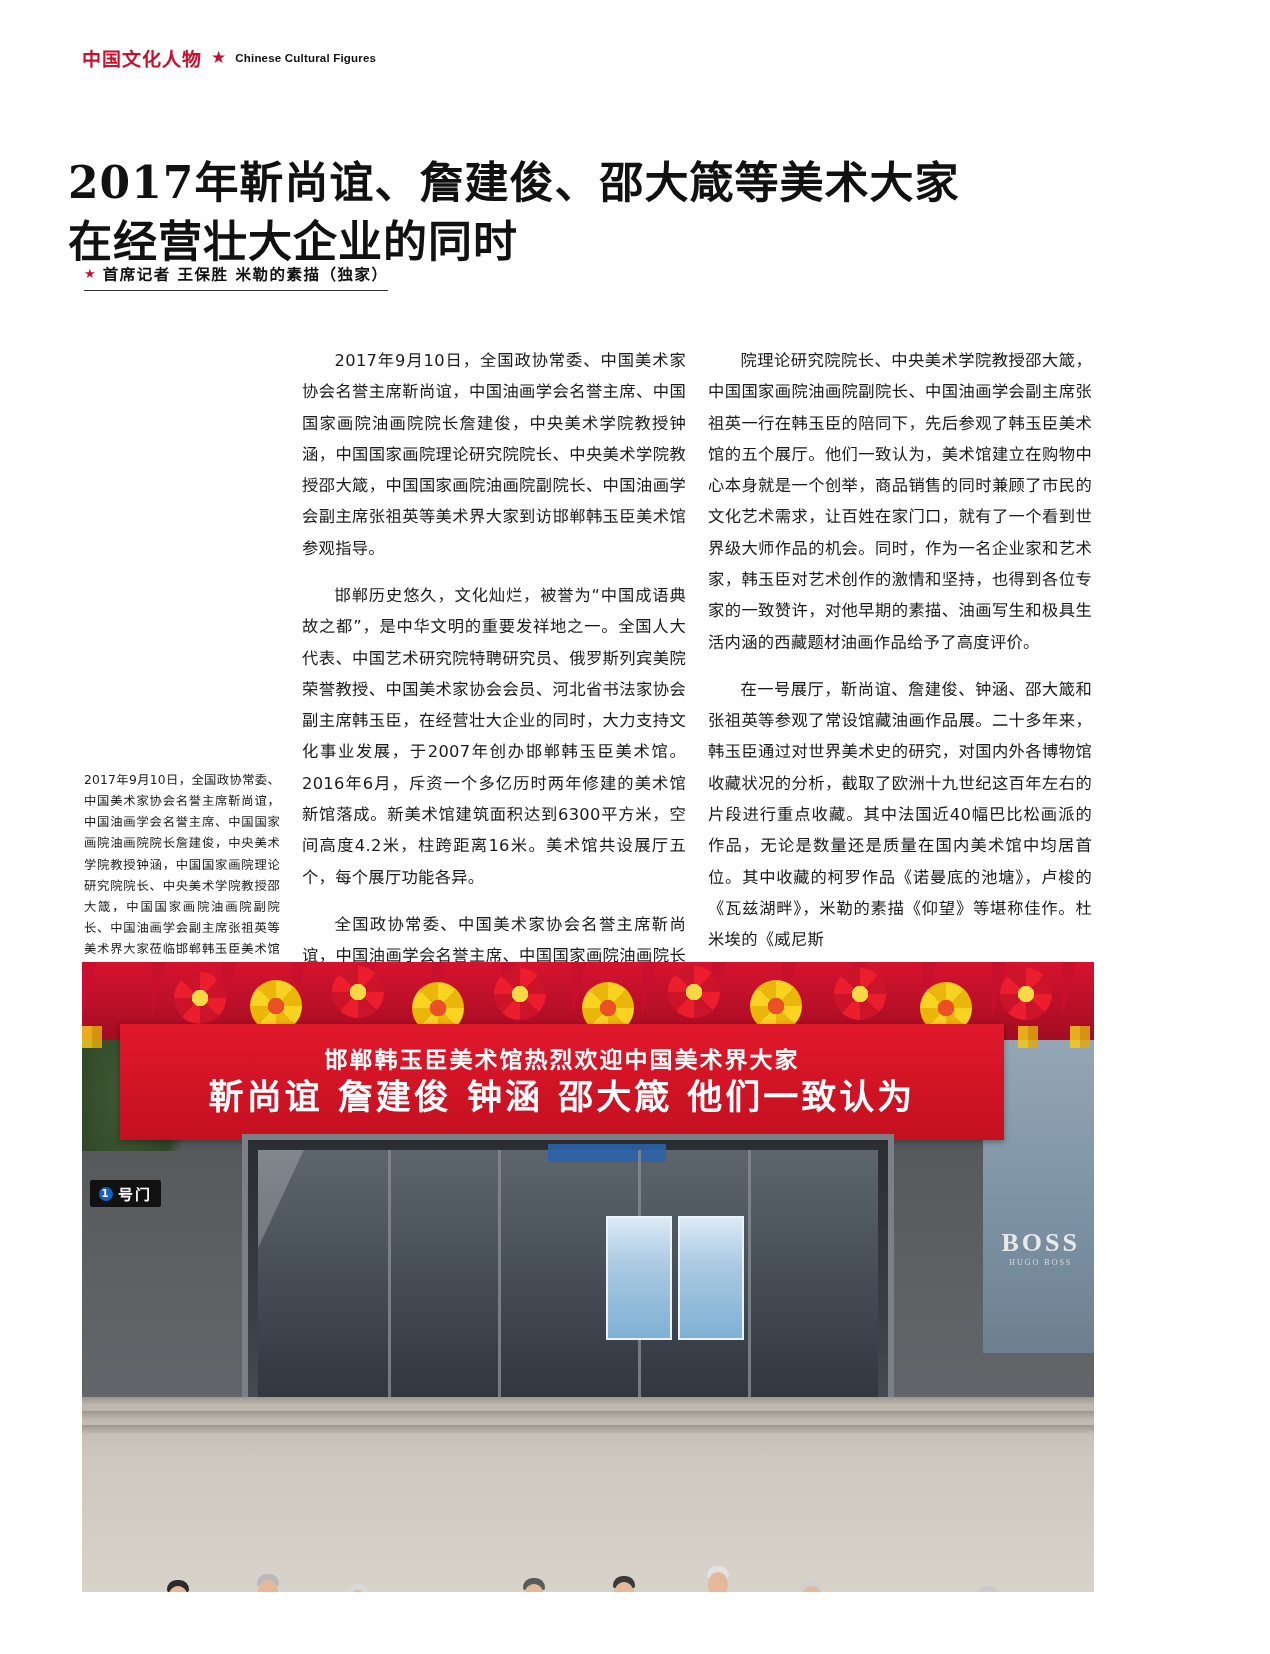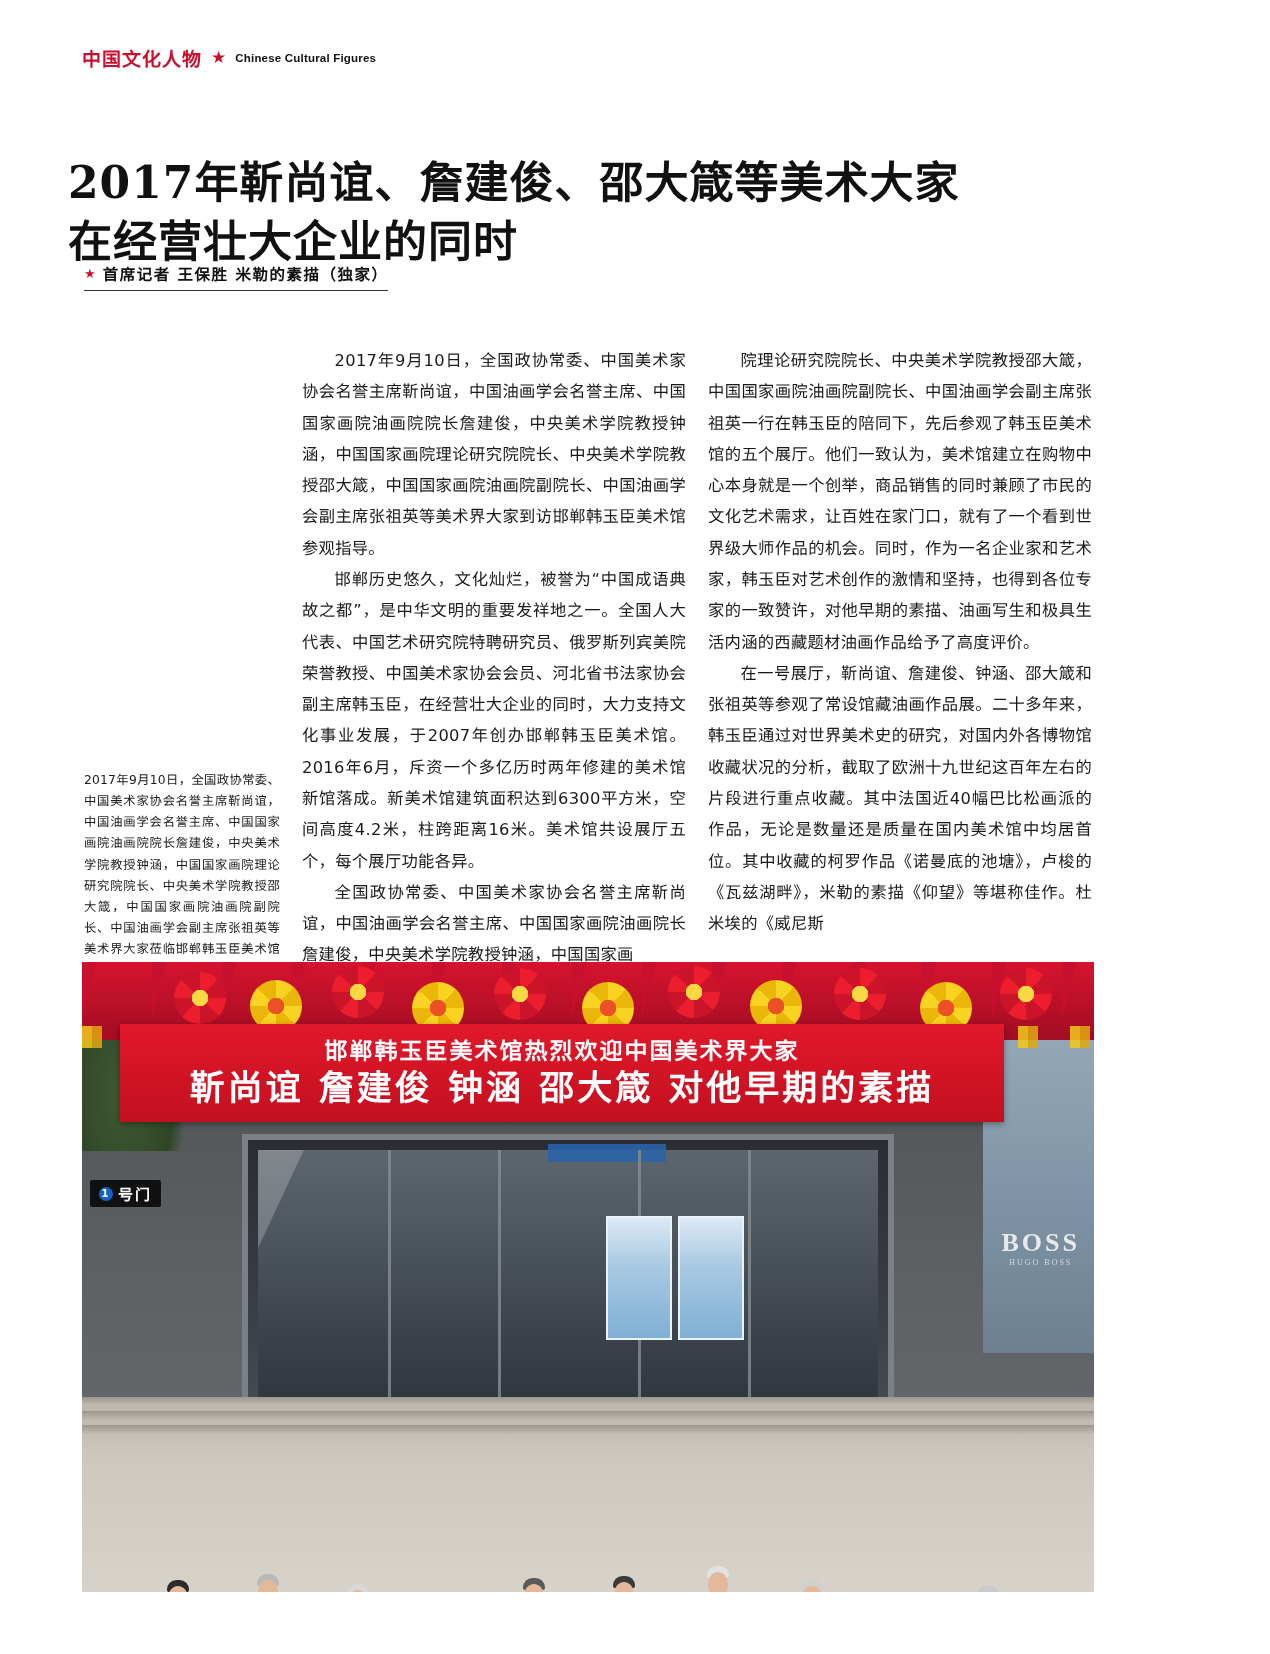--- a/index.html
+++ b/index.html
@@ -104,21 +104,21 @@
     font-size: 16.3px;
     line-height: 1.92;
     letter-spacing: .3px;
     color: #1a1a1a;
     text-align: justify;
     text-justify: inter-ideograph;
   }
   .col-1 { left: 302px; }
   .col-2 { left: 708px; }
   .col p { margin: 0 0 0 0; text-indent: 2em; }
-  .col p + p { margin-top: 0; }
+  .col p + p { margin-top: 16px; }
 
   
   .photo {
     position: absolute;
     left: 82px;
     top: 962px;
     width: 1012px;
     height: 630px;
     overflow: hidden;
     background: #6d6f70;
@@ -171,21 +171,21 @@
   .flower.y {
     background:
       radial-gradient(circle at 50% 50%, #e6512a 0 22%, rgba(0,0,0,0) 23%),
       conic-gradient(#f7d32a 0 12%, #e8b612 12% 25%, #f7d32a 25% 37%, #e8b612 37% 50%,
                      #f7d32a 50% 62%, #e8b612 62% 75%, #f7d32a 75% 87%, #e8b612 87% 100%);
   }
 
   
   .banner {
     position: absolute;
-    left: 38px; top: 62px; width: 884px; height: 98px;
+    left: 38px; top: 62px; width: 884px; height: 116px;
     background: linear-gradient(to bottom,#e1182b,#c3101f);
     box-shadow: 0 2px 6px rgba(0,0,0,.35);
     display: flex;
     flex-direction: column;
     align-items: center;
     justify-content: center;
     padding: 4px 0;
     box-sizing: border-box;
   }
   .banner-top {
@@ -318,21 +318,21 @@
   <div class="flower" style="left:412px; top:6px;"></div>
   <div class="flower y" style="left:500px; top:20px;"></div>
   <div class="flower" style="left:586px; top:4px;"></div>
   <div class="flower y" style="left:668px; top:18px;"></div>
   <div class="flower" style="left:752px; top:6px;"></div>
   <div class="flower y" style="left:838px; top:20px;"></div>
   <div class="flower" style="left:918px; top:6px;"></div>
 
   <div class="banner">
     <div class="banner-top">邯郸韩玉臣美术馆热烈欢迎中国美术界大家</div>
-    <div class="banner-main">靳尚谊 詹建俊 钟涵 邵大箴 对他早期的素描</div>
+    <div class="banner-main">靳尚谊 詹建俊 钟涵 邵大箴 他们一致认为</div>
   </div>
 
   <div class="entrance">
     <div class="glass"></div>
     <div class="sign-blue"></div>
     <div class="door-line" style="left:140px;"></div>
     <div class="door-line" style="left:250px;"></div>
     <div class="door-line" style="left:390px;"></div>
     <div class="door-line" style="left:500px;"></div>
     <div class="poster" style="left:358px;"></div>

